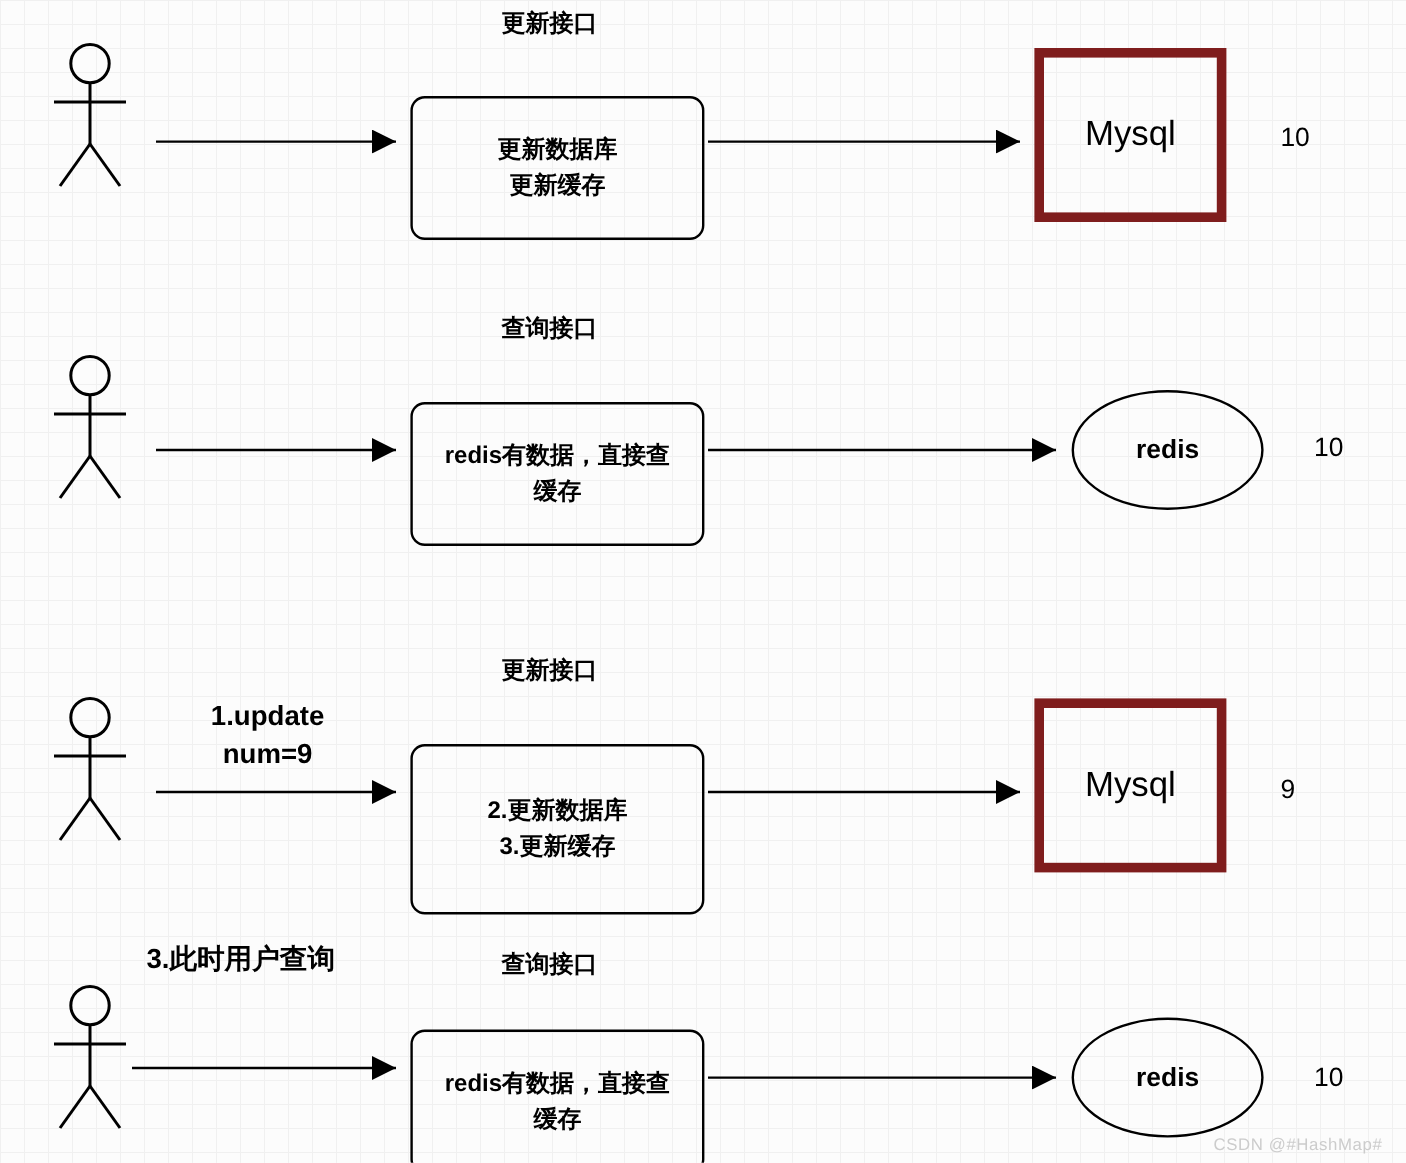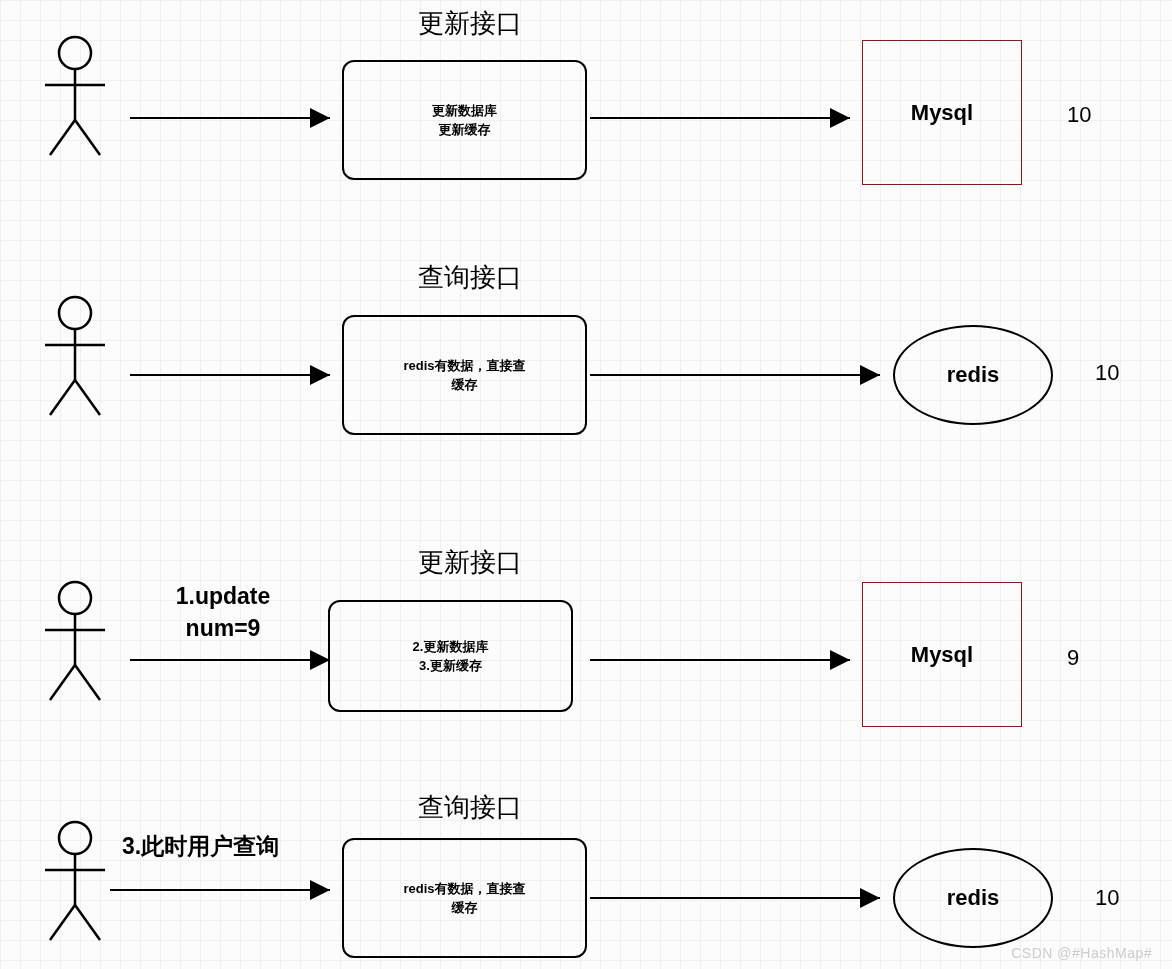--- a/index.html
+++ b/index.html
@@ -10,45 +10,46 @@
       font-family: "Microsoft YaHei", "SimHei", Arial, sans-serif;
       background-color: #fcfcfc;
       background-image:
         linear-gradient(#f0f0f0 1px, transparent 1px),
         linear-gradient(90deg, #f0f0f0 1px, transparent 1px);
       background-size: 20px 20px;
       overflow: hidden;
     }
     .abs { position: absolute; }
     .title {
-      font-weight: normal;
-      font-size: 26px;
+      font-weight: bold;
+      font-size: 20px;
       color: #000;
     }
     .rounded-box {
       border: 2px solid #000;
       border-radius: 12px;
       background: transparent;
       display: flex;
       flex-direction: column;
       align-items: center;
       justify-content: center;
       font-weight: bold;
-      font-size: 13px;
+      font-size: 20px;
       line-height: 1.5;
       text-align: center;
+      margin-top: 20px;
     }
     .square-box {
-      border: 1px solid #7f1d1d;
+      border: 8px solid #7f1d1d;
       background: transparent;
       display: flex;
       align-items: center;
       justify-content: center;
-      font-weight: bold;
-      font-size: 22px;
+      font-weight: normal;
+      font-size: 29px;
     }
     .ellipse-box {
       border: 2px solid #000;
       border-radius: 50%;
       background: transparent;
       display: flex;
       align-items: center;
       justify-content: center;
       font-weight: bold;
       font-size: 22px;
@@ -121,33 +122,33 @@
 
 <div class="abs title" style="left:418px; top:545px;">更新接口</div>
 <svg class="abs" style="left:45px; top:580px;" width="65" height="125">
     <use href="#stickman"></use>
   </svg>
 <div class="abs arrow-label multiline" style="left:143px; top:580px; width:160px;">1.update
 num=9</div>
 <svg class="abs" style="left:130px; top:650px;" width="210" height="20">
   <line x1="0" y1="10" x2="200" y2="10" stroke="#000" stroke-width="2" marker-end="url(#arrowhead)"></line>
 </svg>
-<div class="abs rounded-box multiline" style="left:328px; top:600px; width:245px; height:112px;">2.更新数据库
+<div class="abs rounded-box multiline" style="left:342px; top:600px; width:245px; height:142px;">2.更新数据库
 3.更新缓存</div>
 <svg class="abs" style="left:590px; top:650px;" width="270" height="20">
   <line x1="0" y1="10" x2="260" y2="10" stroke="#000" stroke-width="2" marker-end="url(#arrowhead)"></line>
 </svg>
 <div class="abs square-box" style="left:862px; top:582px; width:160px; height:145px;">Mysql</div>
 <div class="abs value-label" style="left:1067px; top:645px;">9</div>
 
 <div class="abs title" style="left:418px; top:790px;">查询接口</div>
 <svg class="abs" style="left:45px; top:820px;" width="65" height="125">
     <use href="#stickman"></use>
   </svg>
-<div class="abs arrow-label" style="left:122px; top:830px;">3.此时用户查询</div>
+<div class="abs arrow-label" style="left:122px; top:783px;">3.此时用户查询</div>
 <svg class="abs" style="left:110px; top:880px;" width="230" height="20">
   <line x1="0" y1="10" x2="220" y2="10" stroke="#000" stroke-width="2" marker-end="url(#arrowhead)"></line>
 </svg>
 <div class="abs rounded-box multiline" style="left:342px; top:838px; width:245px; height:120px;">redis有数据，直接查
 缓存</div>
 <svg class="abs" style="left:590px; top:888px;" width="300" height="20">
   <line x1="0" y1="10" x2="290" y2="10" stroke="#000" stroke-width="2" marker-end="url(#arrowhead)"></line>
 </svg>
 <div class="abs ellipse-box" style="left:893px; top:848px; width:160px; height:100px;">redis</div>
 <div class="abs value-label" style="left:1095px; top:885px;">10</div>

